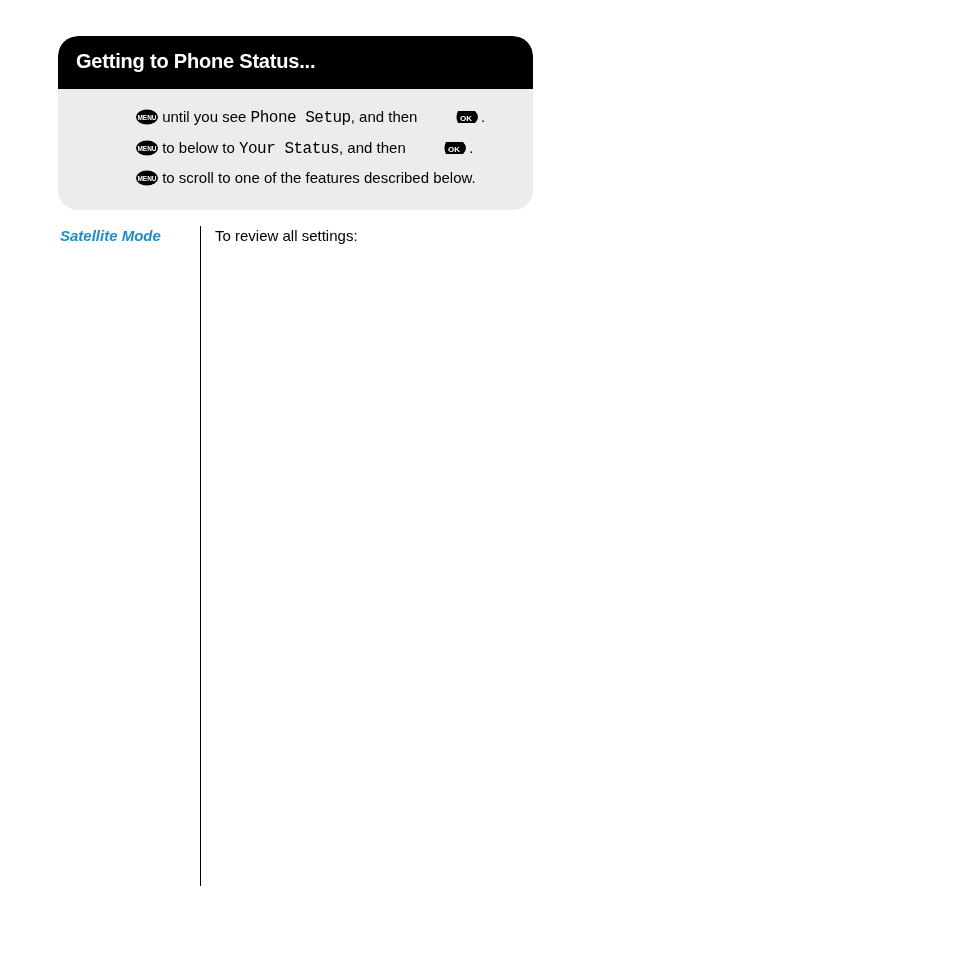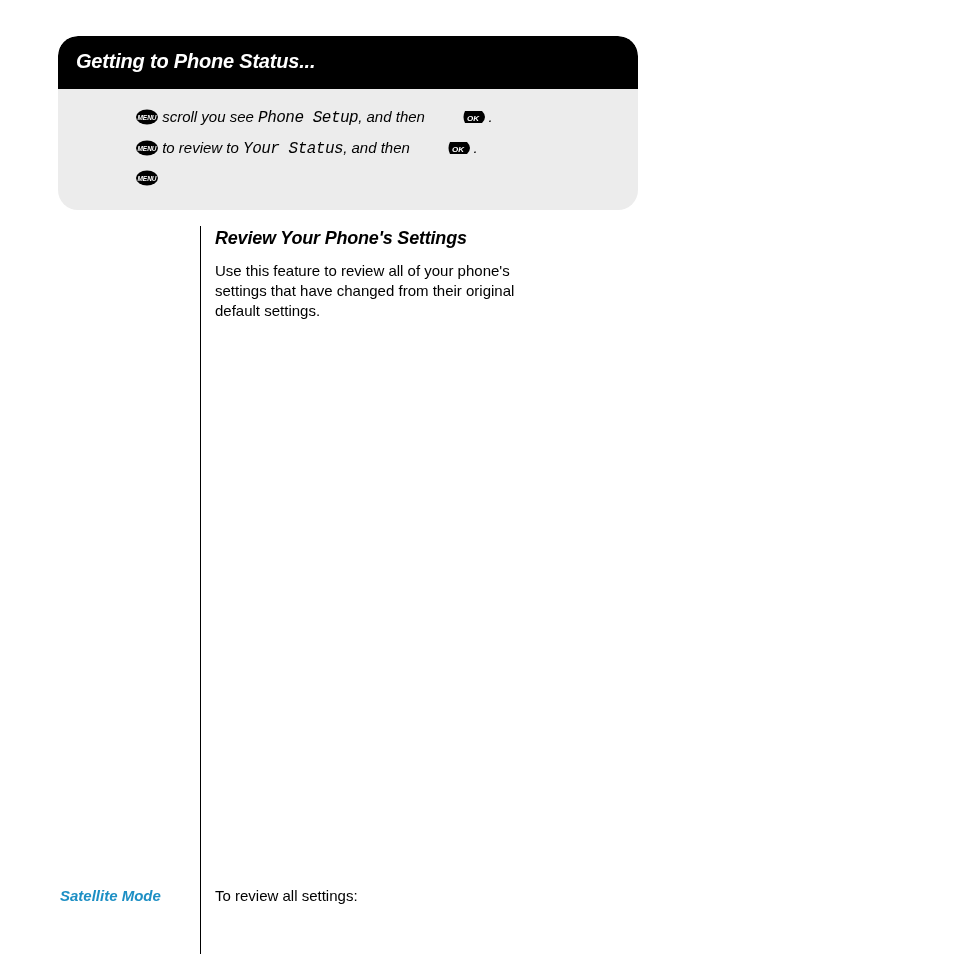--- a/index.html
+++ b/index.html
@@ -12,25 +12,24 @@
     width: 954px;
     height: 954px;
     position: relative;
     line-height: 1.35;
   }
   .page {
     padding: 36px 40px 40px 58px;
     box-sizing: border-box;
   }
   .box {
-    width: 580px;
+    width: 475px;
     border-radius: 20px;
     background: #ececec;
     overflow: hidden;
-    font-style: italic;
   }
   .box-header {
     background: #000;
     color: #fff;
     font-weight: 800;
     font-size: 20px;
     padding: 12px 18px 14px 18px;
     border-top-left-radius: 20px;
     border-top-right-radius: 20px;
     letter-spacing: -0.2px;
@@ -125,65 +124,62 @@
   <div class="box">
     <div class="box-header">Getting to Phone Status...</div>
     <div class="box-body">
       <div class="step">
         <span class="menu-icon">
           <svg viewBox="0 0 22 16">
               <ellipse cx="11" cy="8" rx="11" ry="7.5" fill="#000"></ellipse>
               <text x="11" y="11" text-anchor="middle" fill="#fff" font-size="6.5" font-family="Arial" font-weight="700">MENU</text>
             </svg>
         </span>
-        <span>scroll you see</span>
+        <span>until you see</span>
         <span class="lcd">Phone Setup</span><span>, and then</span>
         &nbsp;&nbsp;&nbsp;&nbsp;&nbsp;&nbsp;&nbsp;
         <span class="ok-icon">
           <svg viewBox="0 0 26 16">
               <path d="M3 2 Q0 8 3 14 L20 14 Q26 8 20 2 Z" fill="#000"></path>
               <text x="11" y="11.5" text-anchor="middle" fill="#fff" font-size="8" font-family="Arial" font-weight="700">OK</text>
             </svg>
         </span>.
       </div>
       <div class="step">
         <span class="menu-icon">
           <svg viewBox="0 0 22 16">
               <ellipse cx="11" cy="8" rx="11" ry="7.5" fill="#000"></ellipse>
               <text x="11" y="11" text-anchor="middle" fill="#fff" font-size="6.5" font-family="Arial" font-weight="700">MENU</text>
             </svg>
         </span>
-        <span>to review to</span>
+        <span>to below to</span>
         <span class="lcd">Your Status</span><span>, and then</span>
         &nbsp;&nbsp;&nbsp;&nbsp;&nbsp;&nbsp;&nbsp;
         <span class="ok-icon">
           <svg viewBox="0 0 26 16">
               <path d="M3 2 Q0 8 3 14 L20 14 Q26 8 20 2 Z" fill="#000"></path>
               <text x="11" y="11.5" text-anchor="middle" fill="#fff" font-size="8" font-family="Arial" font-weight="700">OK</text>
             </svg>
         </span>.
       </div>
       <div class="step">
         <span class="menu-icon">
           <svg viewBox="0 0 22 16">
               <ellipse cx="11" cy="8" rx="11" ry="7.5" fill="#000"></ellipse>
               <text x="11" y="11" text-anchor="middle" fill="#fff" font-size="6.5" font-family="Arial" font-weight="700">MENU</text>
             </svg>
         </span>
+        <span>to scroll to one of the features described below.</span>
       </div>
     </div>
   </div>
 
 
   <div class="content">
     <div class="left-col"></div>
-    <div class="right-col">
-      <div class="h2">Review Your Phone's Settings</div>
-      <p class="para">Use this feature to review all of your phone's settings that have changed from their original default settings.</p>
-    </div>
 
     <div class="left-col">
       <span class="sat">Satellite Mode</span>
     </div>
     <div class="right-col">
       <p class="para">To review all settings:</p>
 
     </div>
 
   </div>

